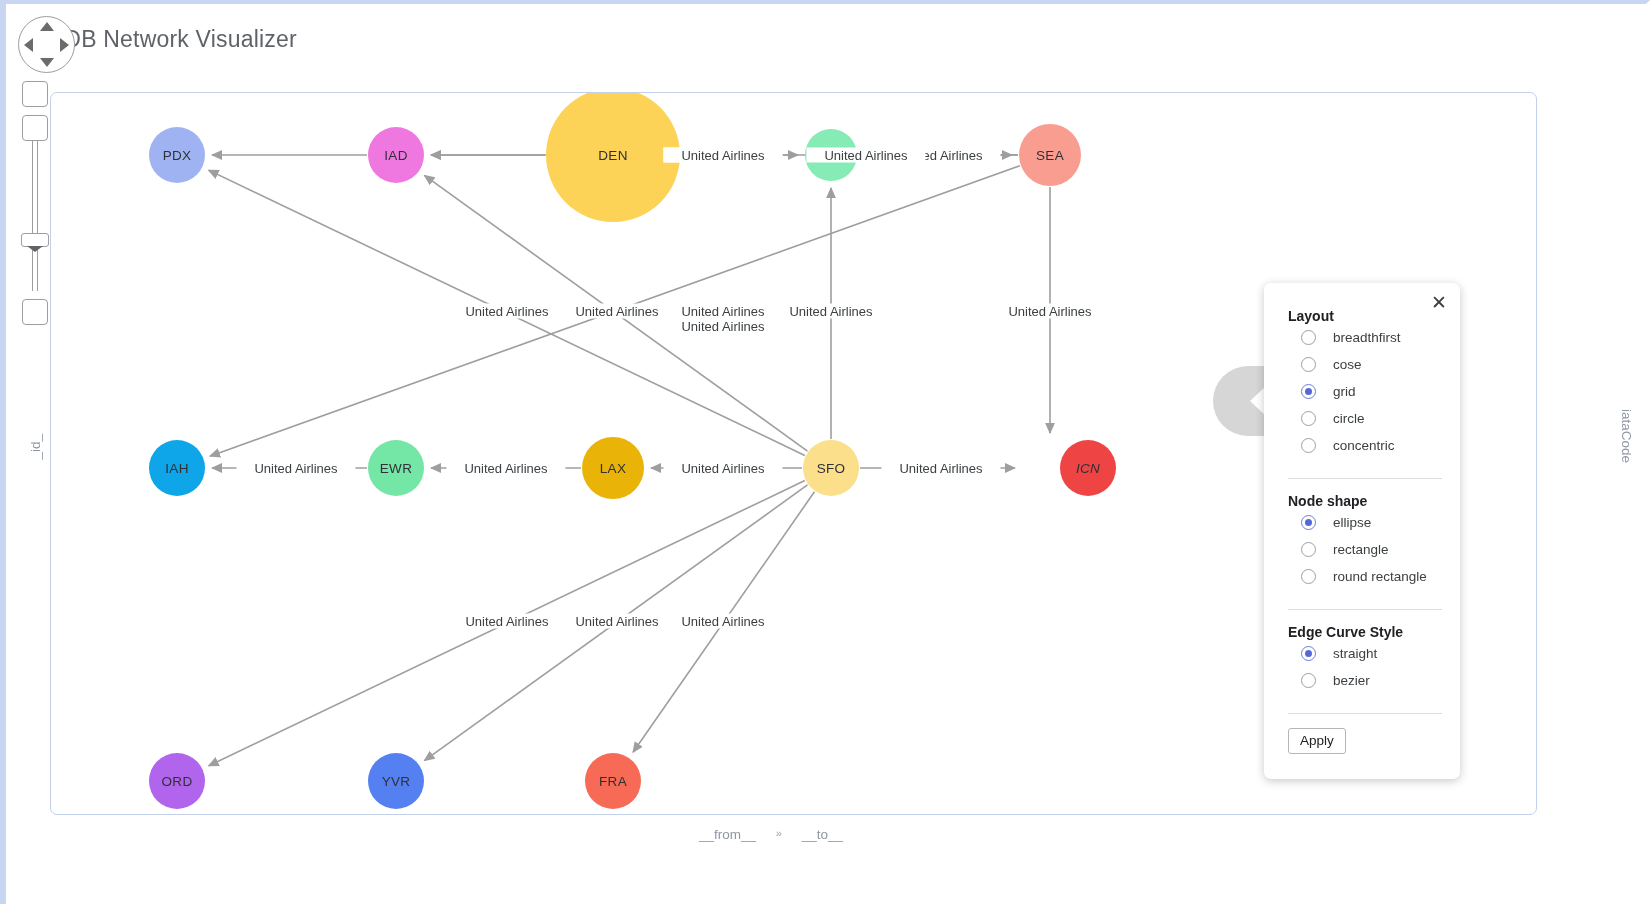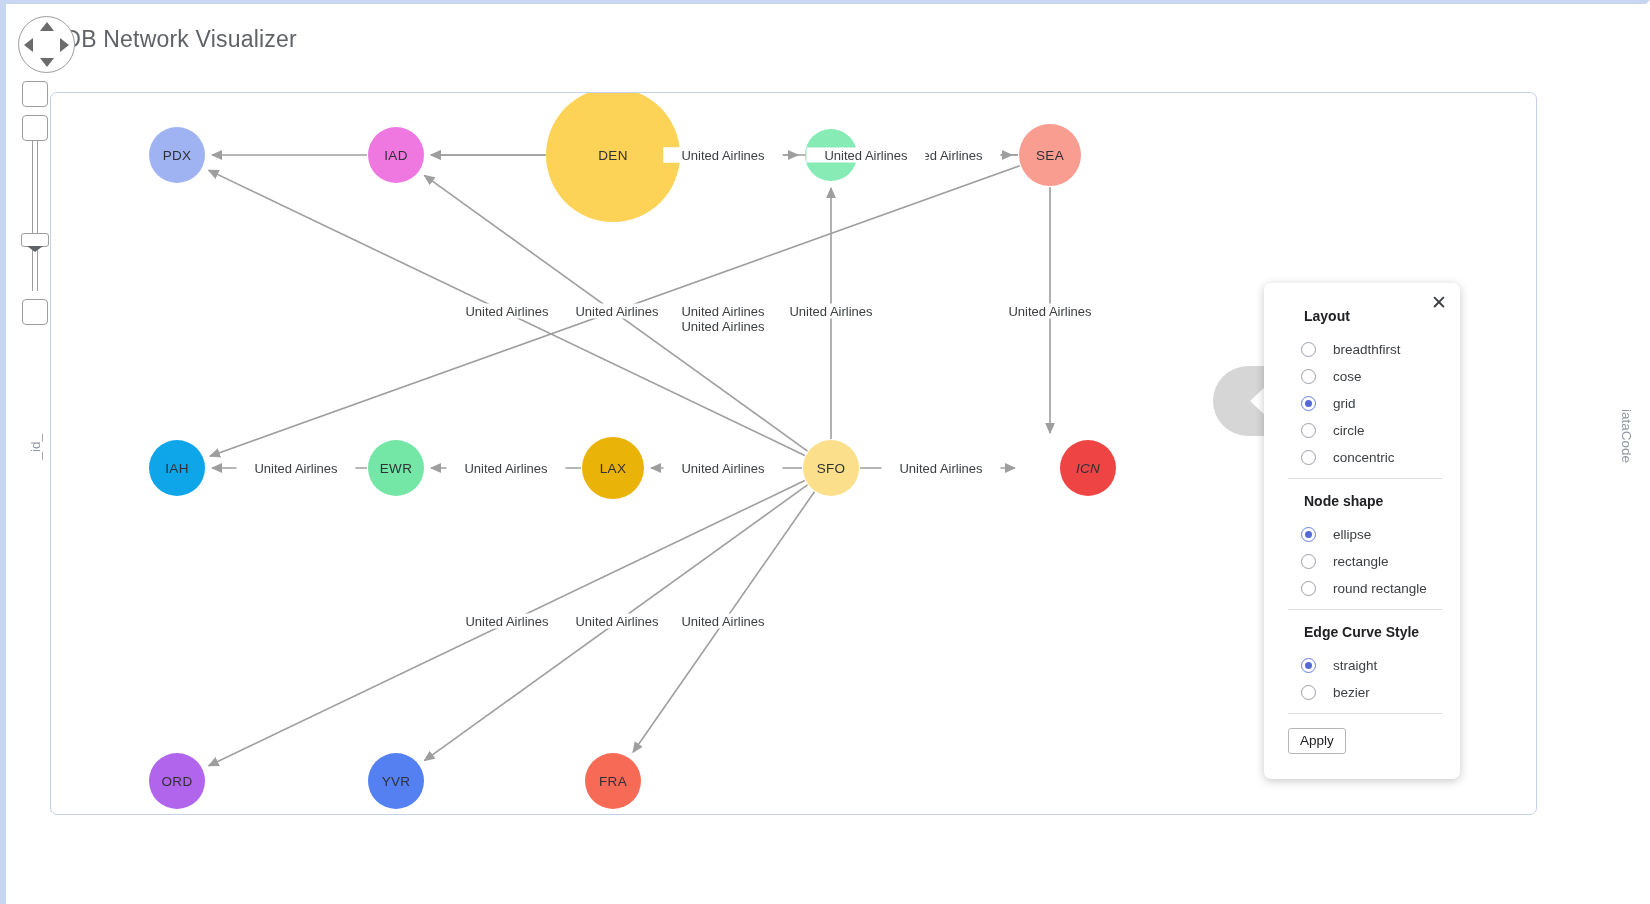--- a/index.html
+++ b/index.html
@@ -168,25 +168,25 @@
     display: flex; align-items: center; justify-content: center;
     font-size: 19px; color: #3c4043;
     cursor: pointer;
     line-height: 1;
   }
   .panel-inner { padding: 25px 16px 0 24px; }
   .group-title {
     font-size: 14px;
     font-weight: bold;
     color: #202124;
-    margin: 0 0 6px 16px;
+    margin: 0 0 6px 0;
   }
   .radio-row {
     display: flex;
-    align-items: flex-end;
+    align-items: flex-start;
     height: 27px;
     cursor: pointer;
     padding-left: 13px;
   }
   .radio {
     width: 15px; height: 15px;
     border: 1.6px solid #9aa0a6;
     border-radius: 50%;
     background: #fff;
     flex: none;
@@ -227,20 +227,25 @@
 </style>
 </head>
 <body>
 
 <div id="app">
 
   <div id="page-title">TGDB Network Visualizer</div>
 
   <div class="axis-label" id="axis-left">_id_</div>
   <div class="axis-label" id="axis-right">iataCode</div>
+  <div class="axis-label" id="axis-bottom">
+    <span class="term">__from__</span>
+    <span class="sep">»</span>
+    <span class="term">__to__</span>
+  </div>
 
   <div id="graph-canvas">
     <svg id="edge-layer" viewBox="0 0 1487 723" xmlns="http://www.w3.org/2000/svg">
         <defs>
           <marker id="arrow" viewBox="0 0 10 10" refX="9" refY="5" markerWidth="7" markerHeight="7" orient="auto-start-reverse" markerUnits="strokeWidth">
             <path d="M 0 0.6 L 10 5 L 0 9.4 z" fill="#9e9e9e"></path>
           </marker>
         </defs>
         <line x1="316" y1="62" x2="161" y2="62" stroke="#9e9e9e" stroke-width="1.6" marker-end="url(#arrow)"></line>
         <line x1="494" y1="62" x2="380" y2="62" stroke="#9e9e9e" stroke-width="1.6" marker-end="url(#arrow)"></line>

